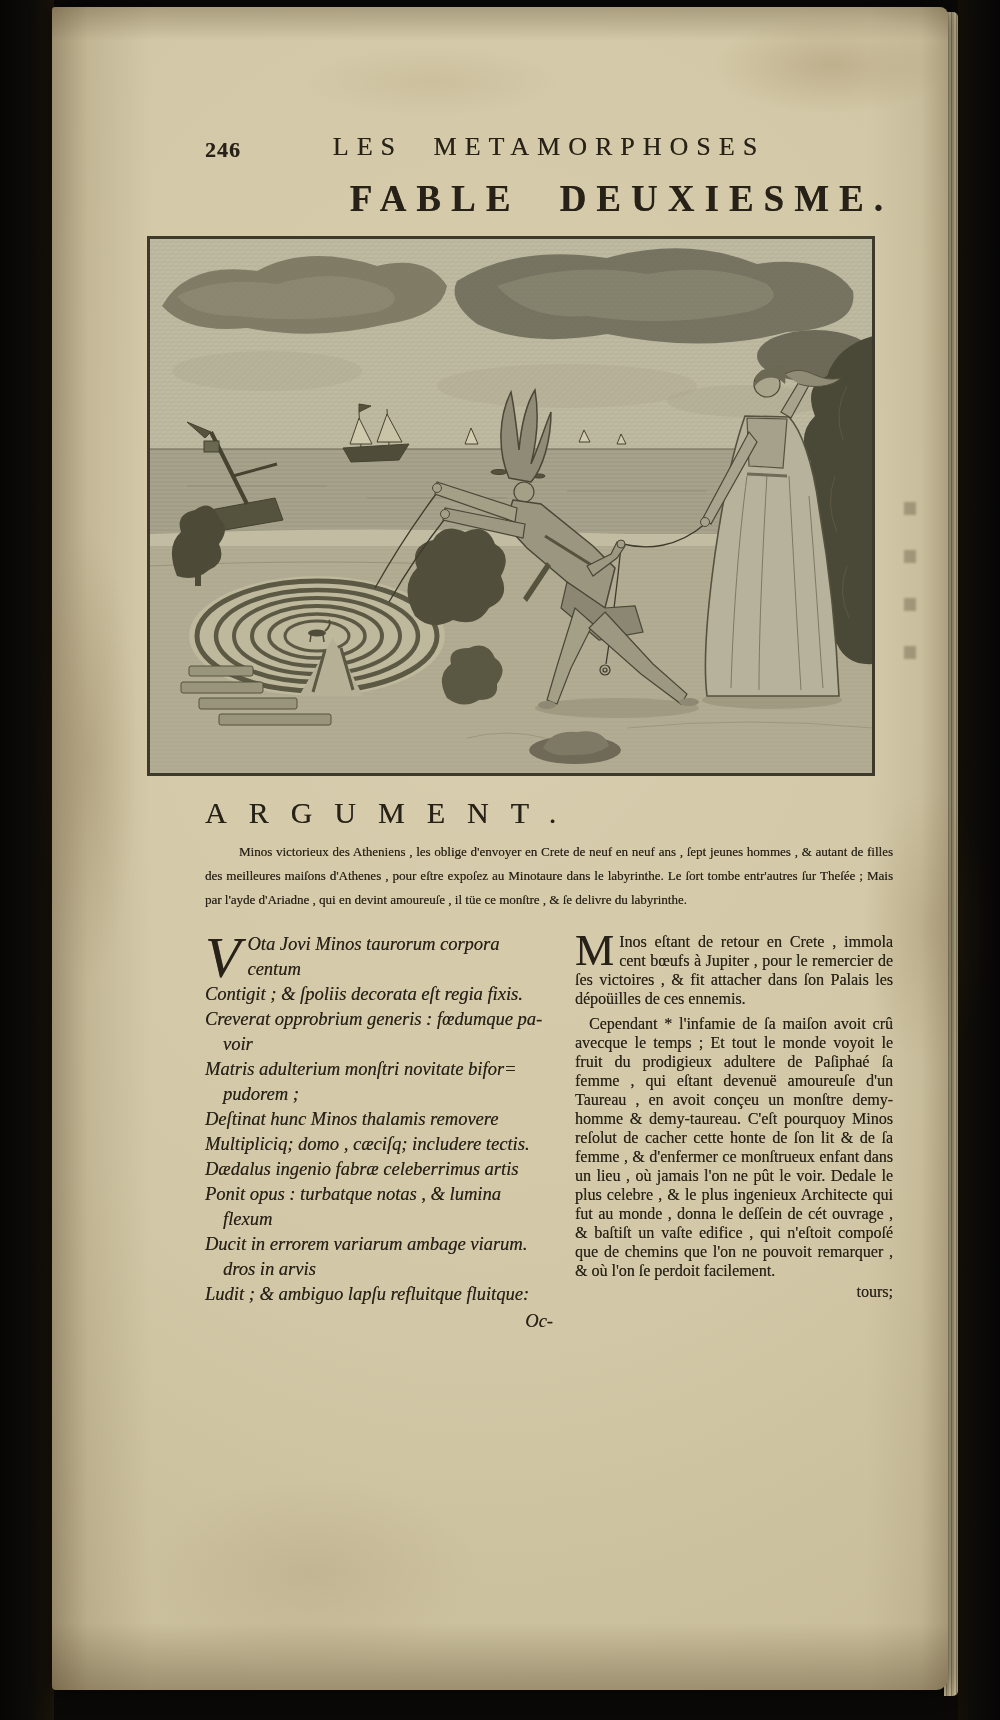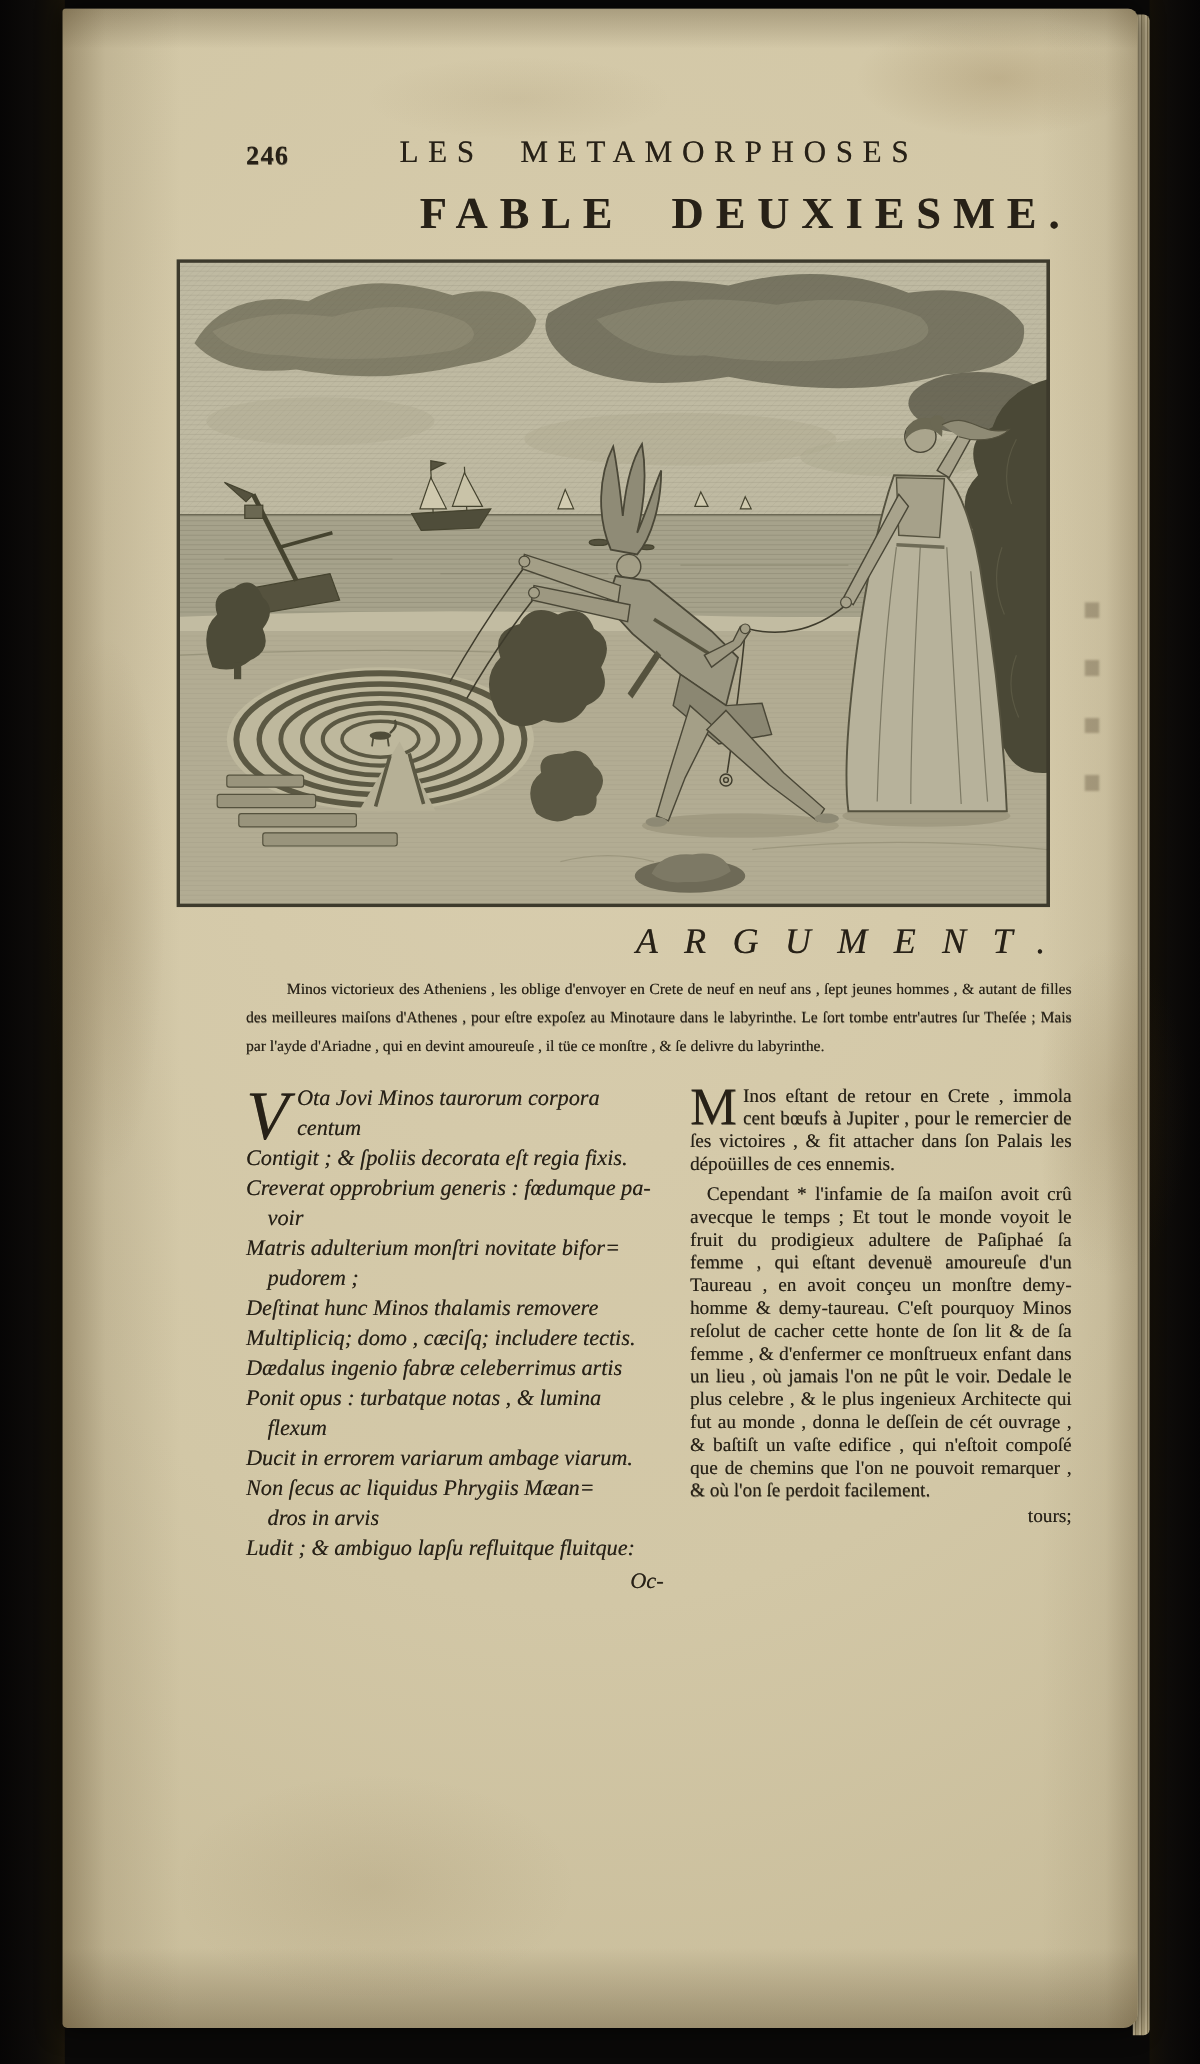--- a/index.html
+++ b/index.html
@@ -41,33 +41,33 @@
   .s4 { left:90px;  top:1470px;width:340px; height:190px; background:radial-gradient(ellipse, rgba(100,75,35,.10), transparent 70%); }
   .s5 { left:250px; top:40px;  width:260px; height:70px;  background:radial-gradient(ellipse, rgba(100,75,35,.08), transparent 70%); }
 
   .bleed-marks { position:absolute; left:852px; top:495px; width:12px; height:190px;
     background: repeating-linear-gradient(180deg, rgba(60,45,25,.28) 0 13px, transparent 13px 48px);
     filter: blur(1px); }
 
   
   .print-area { position:absolute; left:95px; top:100px; width:748px;
     text-shadow: 0.2px 0.2px 0.4px rgba(39,33,23,.6); }
-  .text-width { margin-left:58px; width:688px; position:relative; }
+  .text-width { margin-left:58px; width:688px; position:relative;margin-top:20px; }
 
   .header-row { position:relative; height:42px; }
   .page-number { position:absolute; left:0px; top:10px; font-size:22px; font-weight:bold; letter-spacing:1px; }
   .running-header { text-align:center; font-size:26px; font-weight:normal;
     letter-spacing:8px; word-spacing:16px; padding-top:5px; }
   .fable-title { text-align:right; font-size:37px; font-weight:bold;
     letter-spacing:10px; word-spacing:20px; margin-top:8px; }
 
   figure.engraving { margin:16px 0 0 0; width:728px; height:540px; }
   figure.engraving svg { display:block; width:728px; height:540px; }
 
-  .argument-heading { text-align:right; font-style:italic; font-size:30px;
+  .argument-heading { text-align:left; font-size:30px;
     letter-spacing:22px; margin-top:12px; }
   .argument-text { margin-top:10px; font-size:13px; line-height:24px;
     text-align:justify; text-indent:34px; }
 
   .columns { display:flex; gap:22px; margin-top:20px; align-items:flex-start; }
   .col-latin { width:348px; font-style:italic; font-size:18.5px; line-height:25px; }
   .col-french { flex:1; font-size:16px; line-height:19px; text-align:justify; }
 
   .verse-line { white-space:normal; }
   .verse-line.indent { padding-left:18px; }
@@ -294,21 +294,20 @@
                 <div class="verse-line">Creverat opprobrium generis : fœdumque pa-</div>
                 <div class="verse-line indent">voir</div>
                 <div class="verse-line">Matris adulterium monſtri novitate bifor=</div>
                 <div class="verse-line indent">pudorem ;</div>
                 <div class="verse-line">Deſtinat hunc Minos thalamis removere</div>
                 <div class="verse-line">Multipliciq; domo , cæciſq; includere tectis.</div>
                 <div class="verse-line">Dædalus ingenio fabræ celeberrimus artis</div>
                 <div class="verse-line">Ponit opus :  turbatque notas , &amp; lumina</div>
                 <div class="verse-line indent">flexum</div>
                 <div class="verse-line">Ducit in errorem variarum ambage viarum.</div>
-                <div class="verse-line">Non ſecus ac liquidus Phrygiis Mæan=</div>
                 <div class="verse-line indent">dros in arvis</div>
                 <div class="verse-line">Ludit ; &amp; ambiguo lapſu refluitque fluitque:</div>
               </div>
             <div class="catchword latin">Oc-</div>
           </div>
           <div class="col-french">
             <div>
                 <p class="fr-para first"><span class="dropcap-m">M</span>Inos eſtant de retour en Crete ,  immola cent bœufs à Jupiter ,  pour le remercier de ſes victoires , &amp; fit attacher dans ſon Palais les dépoüilles de ces ennemis.</p>
                 <p class="fr-para">Cependant * l'infamie de ſa maiſon avoit crû avecque le temps ; Et tout le monde voyoit le fruit du prodigieux adultere de Paſiphaé ſa femme ,  qui eſtant devenuë amoureuſe d'un Taureau ,  en avoit conçeu un monſtre demy-homme &amp; demy-taureau.  C'eſt pourquoy Minos reſolut de cacher cette honte de ſon lit &amp; de ſa femme ,  &amp; d'enfermer ce monſtrueux enfant dans un lieu ,  où jamais l'on ne pût le voir.  Dedale le plus celebre , &amp; le plus ingenieux Architecte qui fut au monde ,  donna le deſſein de cét ouvrage ,  &amp; baſtiſt un vaſte edifice ,  qui n'eſtoit compoſé que de chemins que l'on ne pouvoit remarquer ,  &amp; où l'on ſe perdoit facilement.</p>
               </div>

